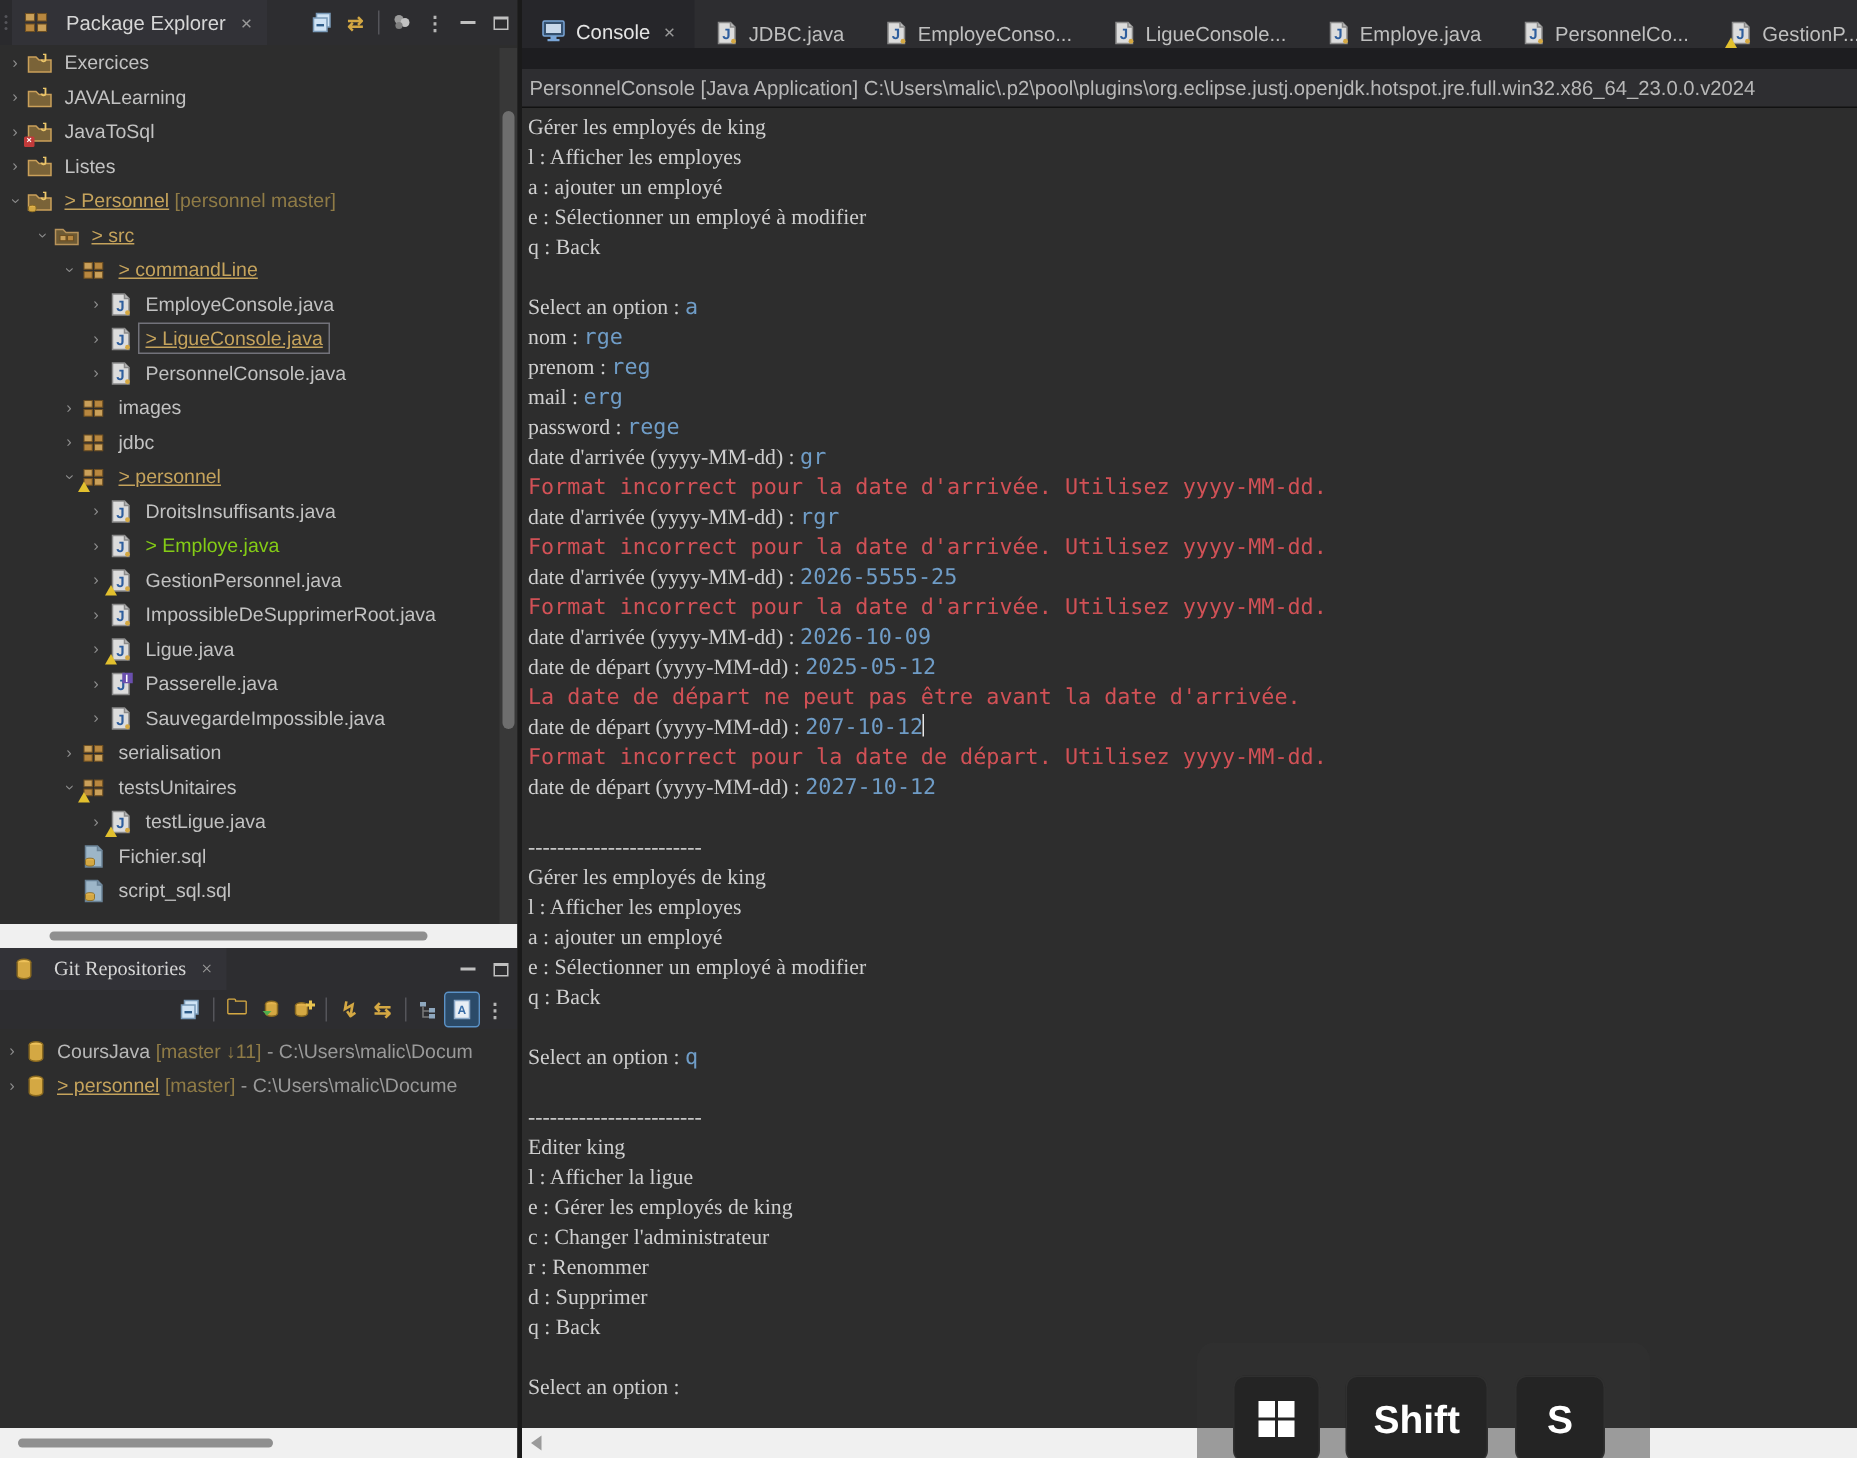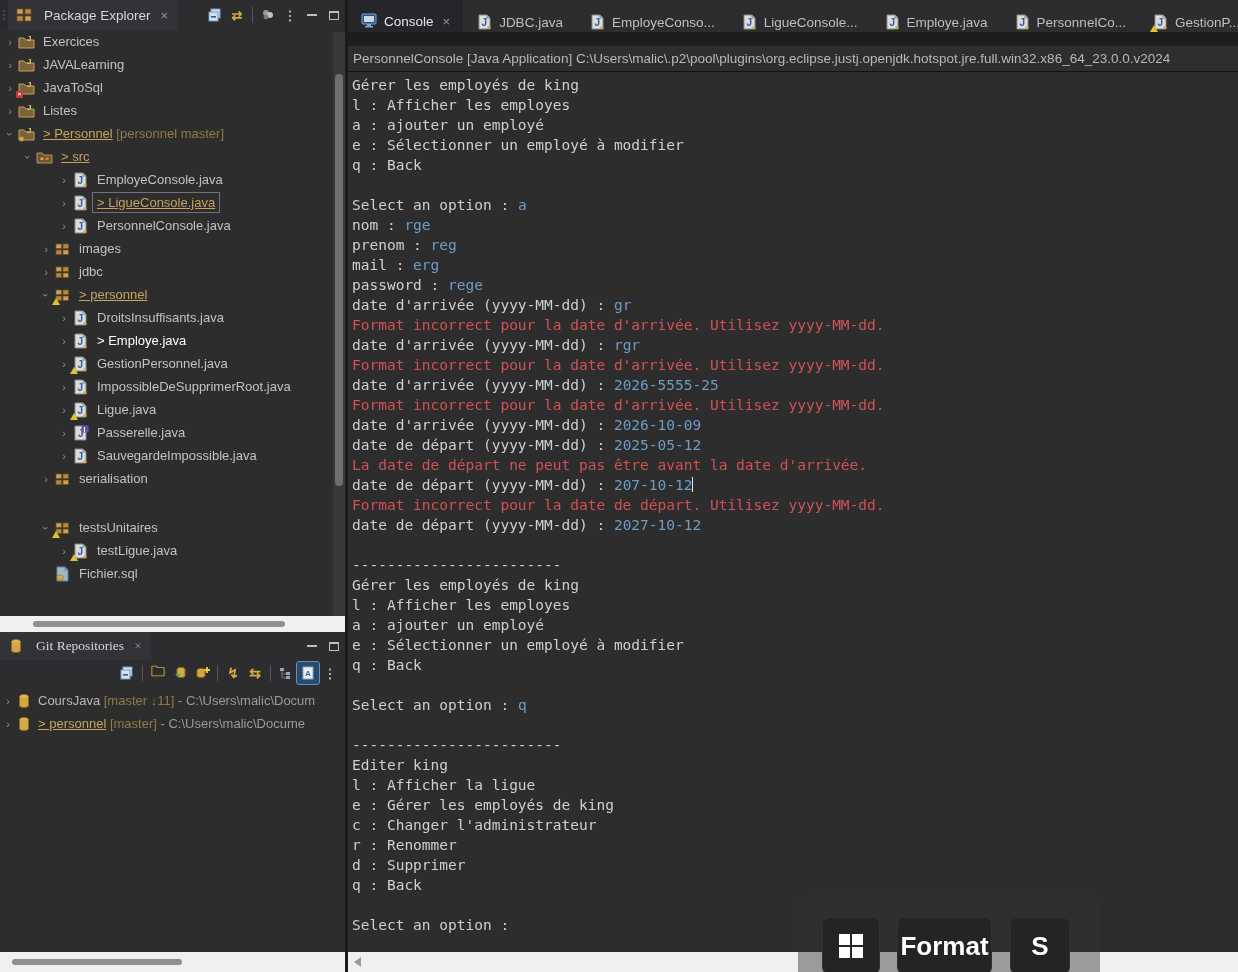--- a/index.html
+++ b/index.html
@@ -32,21 +32,21 @@
   .chev.exp { transform:rotate(90deg); }
   .icon { width:17px; height:16px; position:relative; flex:0 0 17px; margin-right:5px; }
   .icon svg { position:absolute; left:0; top:0; }
   .ov { position:absolute; width:7px; height:7px; left:-2px; bottom:-2px; }
   .ov-warning { width:0; height:0; border-left:4px solid transparent; border-right:4px solid transparent;
                 border-bottom:7px solid #e2c02e; }
   .ov-error { background:#c23a3a; color:#fff; font-size:6px; line-height:7px; text-align:center;
               font-weight:bold; border-radius:1px; }
   .lblwrap { padding:1px 3px;text-align:center; }
   .c-gold { color:#c5a35c;text-decoration:underline; }
-  .c-blue { color:#ffffff;margin-top:20px; }
+  .c-blue { color:#84cc16;margin-top:20px; }
   .c-decor { color:#8f7b46; }
   .c-dim { color:#9a9a9a; }
 
   
   .vscroll { position:absolute; top:32px; right:0; width:12px; bottom:16px; background:#383838; }
   .vthumb { position:absolute; left:2px; width:8px; background:#6e6e6e; border-radius:4px; }
   .hstrip { position:absolute; left:0; right:0; bottom:0; background:#f0f0f0; }
   .hthumb { position:absolute; height:6px; border-radius:3px; background:#8f8f8f; top:5px; }
   .scroll-arrow-left { width:0; height:0; border-top:5px solid transparent; border-bottom:5px solid transparent;
                        border-right:7px solid #9a9a9a; position:absolute; left:6px; top:5px; }
@@ -65,21 +65,21 @@
   .etab.active { background:#26262a; color:#e4e4e4; border-bottom:2px solid #2f78c0; }
   .etab .close { color:#9a9a9a; margin-left:2px; font-size:13px; }
   .dark-strip { height:14px; background:#1d1d20; }
   .console-header { height:26px; background:#2e2e31; color:#b8b8b8; font-size:13.5px; line-height:26px;
                     padding-left:5px; white-space:nowrap; overflow:hidden;
                     border-bottom:1px solid #121212; }
   .console-body { position:absolute; left:0; right:0; top:72px; bottom:20px; overflow:hidden;
                   font-family:"DejaVu Sans Mono", monospace; font-size:14.5px; line-height:20px;
                   padding:3px 0 0 4px; }
   .cline { height:20px; white-space:pre; }
-  .s-out { color:#cfcfcf; }
+  .s-out { color:#cfcfcf;font-family:Liberation Serif, serif; }
   .s-in  { color:#6f9cc6; }
   .s-err { color:#d15156; }
   .caret { display:inline-block; width:1px; height:15px; background:#e8e8e8; vertical-align:-2px; }
 
   
   .keycast { position:absolute; left:798px; top:895px; width:302px; height:120px;
              background:rgba(50,50,50,0.45); border-radius:12px; }
   .keycap { position:absolute; top:22px; height:58px; background:#242424; border-radius:8px;
             color:#fff; font-weight:bold; font-size:26px; display:flex; align-items:center;
             justify-content:center; box-shadow:0 0 0 1px rgba(255,255,255,0.06) inset; }
@@ -194,201 +194,213 @@
         <span class="chev exp">›</span>
         <span class="icon">
           <svg width="17" height="16" viewBox="0 0 17 16">
             <path d="M1 4 h5 l2 2 h8 v8 H1 z" fill="#6d5a35" stroke="#b8935a"></path>
             <rect x="4" y="8" width="4" height="3.5" fill="#caa05a" stroke="#6d4f22" stroke-width="0.7"></rect>
             <rect x="9" y="8" width="4" height="3.5" fill="#b8873f" stroke="#6d4f22" stroke-width="0.7"></rect>
           </svg>
         </span>
         <span class="lblwrap"><span class="c-gold">&gt; src</span></span>
       </div>
-      <div class="trow" style="padding-left: 56px;">
-        <span class="chev">›</span>
-        <span class="icon">
-          <svg width="17" height="16" viewBox="0 0 17 16">
-            <path d="M3 1 h8 l3 3 v11 H3 z" fill="#dcdcdc" stroke="#8a8a8a"></path>
-            <path d="M11 1 v3 h3" fill="#bdbdbd" stroke="#8a8a8a"></path>
-            <text x="5.5" y="12" font-size="10" fill="#2e5e9e" font-weight="bold" font-family="sans-serif">J</text>
-            <circle cx="13" cy="13.5" r="1.6" fill="#d4a843"></circle>
-          </svg>
-        </span>
-        <span class="lblwrap"><span class="c-default">EmployeConsole.java</span></span>
-      </div>
-      <div class="trow selected" style="padding-left: 56px;">
-        <span class="chev">›</span>
-        <span class="icon">
-          <svg width="17" height="16" viewBox="0 0 17 16">
-            <path d="M3 1 h8 l3 3 v11 H3 z" fill="#dcdcdc" stroke="#8a8a8a"></path>
-            <path d="M11 1 v3 h3" fill="#bdbdbd" stroke="#8a8a8a"></path>
-            <text x="5.5" y="12" font-size="10" fill="#2e5e9e" font-weight="bold" font-family="sans-serif">J</text>
-            <circle cx="13" cy="13.5" r="1.6" fill="#d4a843"></circle>
-          </svg>
-        </span>
-        <span class="lblwrap"><span class="c-gold">&gt; LigueConsole.java</span></span>
-      </div>
-      <div class="trow" style="padding-left: 56px;">
-        <span class="chev">›</span>
-        <span class="icon">
-          <svg width="17" height="16" viewBox="0 0 17 16">
-            <path d="M3 1 h8 l3 3 v11 H3 z" fill="#dcdcdc" stroke="#8a8a8a"></path>
-            <path d="M11 1 v3 h3" fill="#bdbdbd" stroke="#8a8a8a"></path>
-            <text x="5.5" y="12" font-size="10" fill="#2e5e9e" font-weight="bold" font-family="sans-serif">J</text>
-            <circle cx="13" cy="13.5" r="1.6" fill="#d4a843"></circle>
-          </svg>
-        </span>
-        <span class="lblwrap"><span class="c-default">PersonnelConsole.java</span></span>
-      </div>
-      <div class="trow" style="padding-left: 38px;">
-        <span class="chev">›</span>
+      <div class="trow" style="padding-left: 38px;">
+        <span class="chev exp">›</span>
         <span class="icon">
           <svg width="17" height="16" viewBox="0 0 17 16">
             <rect x="2" y="3" width="5.5" height="4.5" fill="#caa05a" stroke="#6d4f22" stroke-width="0.7"></rect>
             <rect x="9" y="3" width="5.5" height="4.5" fill="#b8873f" stroke="#6d4f22" stroke-width="0.7"></rect>
             <rect x="2" y="9" width="5.5" height="4.5" fill="#b8873f" stroke="#6d4f22" stroke-width="0.7"></rect>
             <rect x="9" y="9" width="5.5" height="4.5" fill="#caa05a" stroke="#6d4f22" stroke-width="0.7"></rect>
           </svg>
         </span>
-        <span class="lblwrap"><span class="c-default">images</span></span>
+        <span class="lblwrap"><span class="c-gold">&gt; commandLine</span></span>
+      </div>
+      <div class="trow" style="padding-left: 56px;">
+        <span class="chev">›</span>
+        <span class="icon">
+          <svg width="17" height="16" viewBox="0 0 17 16">
+            <path d="M3 1 h8 l3 3 v11 H3 z" fill="#dcdcdc" stroke="#8a8a8a"></path>
+            <path d="M11 1 v3 h3" fill="#bdbdbd" stroke="#8a8a8a"></path>
+            <text x="5.5" y="12" font-size="10" fill="#2e5e9e" font-weight="bold" font-family="sans-serif">J</text>
+            <circle cx="13" cy="13.5" r="1.6" fill="#d4a843"></circle>
+          </svg>
+        </span>
+        <span class="lblwrap"><span class="c-default">EmployeConsole.java</span></span>
+      </div>
+      <div class="trow selected" style="padding-left: 56px;">
+        <span class="chev">›</span>
+        <span class="icon">
+          <svg width="17" height="16" viewBox="0 0 17 16">
+            <path d="M3 1 h8 l3 3 v11 H3 z" fill="#dcdcdc" stroke="#8a8a8a"></path>
+            <path d="M11 1 v3 h3" fill="#bdbdbd" stroke="#8a8a8a"></path>
+            <text x="5.5" y="12" font-size="10" fill="#2e5e9e" font-weight="bold" font-family="sans-serif">J</text>
+            <circle cx="13" cy="13.5" r="1.6" fill="#d4a843"></circle>
+          </svg>
+        </span>
+        <span class="lblwrap"><span class="c-gold">&gt; LigueConsole.java</span></span>
+      </div>
+      <div class="trow" style="padding-left: 56px;">
+        <span class="chev">›</span>
+        <span class="icon">
+          <svg width="17" height="16" viewBox="0 0 17 16">
+            <path d="M3 1 h8 l3 3 v11 H3 z" fill="#dcdcdc" stroke="#8a8a8a"></path>
+            <path d="M11 1 v3 h3" fill="#bdbdbd" stroke="#8a8a8a"></path>
+            <text x="5.5" y="12" font-size="10" fill="#2e5e9e" font-weight="bold" font-family="sans-serif">J</text>
+            <circle cx="13" cy="13.5" r="1.6" fill="#d4a843"></circle>
+          </svg>
+        </span>
+        <span class="lblwrap"><span class="c-default">PersonnelConsole.java</span></span>
       </div>
       <div class="trow" style="padding-left: 38px;">
         <span class="chev">›</span>
         <span class="icon">
           <svg width="17" height="16" viewBox="0 0 17 16">
             <rect x="2" y="3" width="5.5" height="4.5" fill="#caa05a" stroke="#6d4f22" stroke-width="0.7"></rect>
             <rect x="9" y="3" width="5.5" height="4.5" fill="#b8873f" stroke="#6d4f22" stroke-width="0.7"></rect>
             <rect x="2" y="9" width="5.5" height="4.5" fill="#b8873f" stroke="#6d4f22" stroke-width="0.7"></rect>
             <rect x="9" y="9" width="5.5" height="4.5" fill="#caa05a" stroke="#6d4f22" stroke-width="0.7"></rect>
           </svg>
         </span>
-        <span class="lblwrap"><span class="c-default">jdbc</span></span>
-      </div>
-      <div class="trow" style="padding-left: 38px;">
-        <span class="chev exp">›</span>
+        <span class="lblwrap"><span class="c-default">images</span></span>
+      </div>
+      <div class="trow" style="padding-left: 38px;">
+        <span class="chev">›</span>
         <span class="icon">
           <svg width="17" height="16" viewBox="0 0 17 16">
             <rect x="2" y="3" width="5.5" height="4.5" fill="#caa05a" stroke="#6d4f22" stroke-width="0.7"></rect>
             <rect x="9" y="3" width="5.5" height="4.5" fill="#b8873f" stroke="#6d4f22" stroke-width="0.7"></rect>
             <rect x="2" y="9" width="5.5" height="4.5" fill="#b8873f" stroke="#6d4f22" stroke-width="0.7"></rect>
             <rect x="9" y="9" width="5.5" height="4.5" fill="#caa05a" stroke="#6d4f22" stroke-width="0.7"></rect>
           </svg>
-          <span class="ov ov-warning"></span>
-        </span>
-        <span class="lblwrap"><span class="c-gold">&gt; personnel</span></span>
-      </div>
-      <div class="trow" style="padding-left: 56px;">
-        <span class="chev">›</span>
-        <span class="icon">
-          <svg width="17" height="16" viewBox="0 0 17 16">
-            <path d="M3 1 h8 l3 3 v11 H3 z" fill="#dcdcdc" stroke="#8a8a8a"></path>
-            <path d="M11 1 v3 h3" fill="#bdbdbd" stroke="#8a8a8a"></path>
-            <text x="5.5" y="12" font-size="10" fill="#2e5e9e" font-weight="bold" font-family="sans-serif">J</text>
-            <circle cx="13" cy="13.5" r="1.6" fill="#d4a843"></circle>
-          </svg>
-        </span>
-        <span class="lblwrap"><span class="c-default">DroitsInsuffisants.java</span></span>
-      </div>
-      <div class="trow" style="padding-left: 56px;">
-        <span class="chev">›</span>
-        <span class="icon">
-          <svg width="17" height="16" viewBox="0 0 17 16">
-            <path d="M3 1 h8 l3 3 v11 H3 z" fill="#dcdcdc" stroke="#8a8a8a"></path>
-            <path d="M11 1 v3 h3" fill="#bdbdbd" stroke="#8a8a8a"></path>
-            <text x="5.5" y="12" font-size="10" fill="#2e5e9e" font-weight="bold" font-family="sans-serif">J</text>
-            <circle cx="13" cy="13.5" r="1.6" fill="#d4a843"></circle>
-          </svg>
-        </span>
-        <span class="lblwrap"><span class="c-blue">&gt; Employe.java</span></span>
-      </div>
-      <div class="trow" style="padding-left: 56px;">
-        <span class="chev">›</span>
-        <span class="icon">
-          <svg width="17" height="16" viewBox="0 0 17 16">
-            <path d="M3 1 h8 l3 3 v11 H3 z" fill="#dcdcdc" stroke="#8a8a8a"></path>
-            <path d="M11 1 v3 h3" fill="#bdbdbd" stroke="#8a8a8a"></path>
-            <text x="5.5" y="12" font-size="10" fill="#2e5e9e" font-weight="bold" font-family="sans-serif">J</text>
-            <circle cx="13" cy="13.5" r="1.6" fill="#d4a843"></circle>
-          </svg>
-          <span class="ov ov-warning"></span>
-        </span>
-        <span class="lblwrap"><span class="c-default">GestionPersonnel.java</span></span>
-      </div>
-      <div class="trow" style="padding-left: 56px;">
-        <span class="chev">›</span>
-        <span class="icon">
-          <svg width="17" height="16" viewBox="0 0 17 16">
-            <path d="M3 1 h8 l3 3 v11 H3 z" fill="#dcdcdc" stroke="#8a8a8a"></path>
-            <path d="M11 1 v3 h3" fill="#bdbdbd" stroke="#8a8a8a"></path>
-            <text x="5.5" y="12" font-size="10" fill="#2e5e9e" font-weight="bold" font-family="sans-serif">J</text>
-            <circle cx="13" cy="13.5" r="1.6" fill="#d4a843"></circle>
-          </svg>
-        </span>
-        <span class="lblwrap"><span class="c-default">ImpossibleDeSupprimerRoot.java</span></span>
-      </div>
-      <div class="trow" style="padding-left: 56px;">
-        <span class="chev">›</span>
-        <span class="icon">
-          <svg width="17" height="16" viewBox="0 0 17 16">
-            <path d="M3 1 h8 l3 3 v11 H3 z" fill="#dcdcdc" stroke="#8a8a8a"></path>
-            <path d="M11 1 v3 h3" fill="#bdbdbd" stroke="#8a8a8a"></path>
-            <text x="5.5" y="12" font-size="10" fill="#2e5e9e" font-weight="bold" font-family="sans-serif">J</text>
-            <circle cx="13" cy="13.5" r="1.6" fill="#d4a843"></circle>
-          </svg>
-          <span class="ov ov-warning"></span>
-        </span>
-        <span class="lblwrap"><span class="c-default">Ligue.java</span></span>
-      </div>
-      <div class="trow" style="padding-left: 56px;">
-        <span class="chev">›</span>
-        <span class="icon">
-          <svg width="17" height="16" viewBox="0 0 17 16">
-            <path d="M3 1 h8 l3 3 v11 H3 z" fill="#dcdcdc" stroke="#8a8a8a"></path>
-            <path d="M11 1 v3 h3" fill="#bdbdbd" stroke="#8a8a8a"></path>
-            <text x="6" y="12" font-size="10" fill="#2e5e9e" font-weight="bold" font-family="sans-serif">J</text>
-            <rect x="9.5" y="0.5" width="7" height="7" fill="#6a4fae"></rect>
-            <text x="11.5" y="6.5" font-size="7" fill="#fff" font-weight="bold" font-family="sans-serif">I</text>
-          </svg>
-        </span>
-        <span class="lblwrap"><span class="c-default">Passerelle.java</span></span>
-      </div>
-      <div class="trow" style="padding-left: 56px;">
-        <span class="chev">›</span>
-        <span class="icon">
-          <svg width="17" height="16" viewBox="0 0 17 16">
-            <path d="M3 1 h8 l3 3 v11 H3 z" fill="#dcdcdc" stroke="#8a8a8a"></path>
-            <path d="M11 1 v3 h3" fill="#bdbdbd" stroke="#8a8a8a"></path>
-            <text x="5.5" y="12" font-size="10" fill="#2e5e9e" font-weight="bold" font-family="sans-serif">J</text>
-            <circle cx="13" cy="13.5" r="1.6" fill="#d4a843"></circle>
-          </svg>
-        </span>
-        <span class="lblwrap"><span class="c-default">SauvegardeImpossible.java</span></span>
-      </div>
-      <div class="trow" style="padding-left: 38px;">
-        <span class="chev">›</span>
+        </span>
+        <span class="lblwrap"><span class="c-default">jdbc</span></span>
+      </div>
+      <div class="trow" style="padding-left: 38px;">
+        <span class="chev exp">›</span>
         <span class="icon">
           <svg width="17" height="16" viewBox="0 0 17 16">
             <rect x="2" y="3" width="5.5" height="4.5" fill="#caa05a" stroke="#6d4f22" stroke-width="0.7"></rect>
             <rect x="9" y="3" width="5.5" height="4.5" fill="#b8873f" stroke="#6d4f22" stroke-width="0.7"></rect>
             <rect x="2" y="9" width="5.5" height="4.5" fill="#b8873f" stroke="#6d4f22" stroke-width="0.7"></rect>
             <rect x="9" y="9" width="5.5" height="4.5" fill="#caa05a" stroke="#6d4f22" stroke-width="0.7"></rect>
           </svg>
-        </span>
-        <span class="lblwrap"><span class="c-default">serialisation</span></span>
-      </div>
-      <div class="trow" style="padding-left: 38px; margin-top: 26px;">
-        <span class="chev exp">›</span>
+          <span class="ov ov-warning"></span>
+        </span>
+        <span class="lblwrap"><span class="c-gold">&gt; personnel</span></span>
+      </div>
+      <div class="trow" style="padding-left: 56px;">
+        <span class="chev">›</span>
+        <span class="icon">
+          <svg width="17" height="16" viewBox="0 0 17 16">
+            <path d="M3 1 h8 l3 3 v11 H3 z" fill="#dcdcdc" stroke="#8a8a8a"></path>
+            <path d="M11 1 v3 h3" fill="#bdbdbd" stroke="#8a8a8a"></path>
+            <text x="5.5" y="12" font-size="10" fill="#2e5e9e" font-weight="bold" font-family="sans-serif">J</text>
+            <circle cx="13" cy="13.5" r="1.6" fill="#d4a843"></circle>
+          </svg>
+        </span>
+        <span class="lblwrap"><span class="c-default">DroitsInsuffisants.java</span></span>
+      </div>
+      <div class="trow" style="padding-left: 56px;">
+        <span class="chev">›</span>
+        <span class="icon">
+          <svg width="17" height="16" viewBox="0 0 17 16">
+            <path d="M3 1 h8 l3 3 v11 H3 z" fill="#dcdcdc" stroke="#8a8a8a"></path>
+            <path d="M11 1 v3 h3" fill="#bdbdbd" stroke="#8a8a8a"></path>
+            <text x="5.5" y="12" font-size="10" fill="#2e5e9e" font-weight="bold" font-family="sans-serif">J</text>
+            <circle cx="13" cy="13.5" r="1.6" fill="#d4a843"></circle>
+          </svg>
+        </span>
+        <span class="lblwrap"><span class="c-blue">&gt; Employe.java</span></span>
+      </div>
+      <div class="trow" style="padding-left: 56px;">
+        <span class="chev">›</span>
+        <span class="icon">
+          <svg width="17" height="16" viewBox="0 0 17 16">
+            <path d="M3 1 h8 l3 3 v11 H3 z" fill="#dcdcdc" stroke="#8a8a8a"></path>
+            <path d="M11 1 v3 h3" fill="#bdbdbd" stroke="#8a8a8a"></path>
+            <text x="5.5" y="12" font-size="10" fill="#2e5e9e" font-weight="bold" font-family="sans-serif">J</text>
+            <circle cx="13" cy="13.5" r="1.6" fill="#d4a843"></circle>
+          </svg>
+          <span class="ov ov-warning"></span>
+        </span>
+        <span class="lblwrap"><span class="c-default">GestionPersonnel.java</span></span>
+      </div>
+      <div class="trow" style="padding-left: 56px;">
+        <span class="chev">›</span>
+        <span class="icon">
+          <svg width="17" height="16" viewBox="0 0 17 16">
+            <path d="M3 1 h8 l3 3 v11 H3 z" fill="#dcdcdc" stroke="#8a8a8a"></path>
+            <path d="M11 1 v3 h3" fill="#bdbdbd" stroke="#8a8a8a"></path>
+            <text x="5.5" y="12" font-size="10" fill="#2e5e9e" font-weight="bold" font-family="sans-serif">J</text>
+            <circle cx="13" cy="13.5" r="1.6" fill="#d4a843"></circle>
+          </svg>
+        </span>
+        <span class="lblwrap"><span class="c-default">ImpossibleDeSupprimerRoot.java</span></span>
+      </div>
+      <div class="trow" style="padding-left: 56px;">
+        <span class="chev">›</span>
+        <span class="icon">
+          <svg width="17" height="16" viewBox="0 0 17 16">
+            <path d="M3 1 h8 l3 3 v11 H3 z" fill="#dcdcdc" stroke="#8a8a8a"></path>
+            <path d="M11 1 v3 h3" fill="#bdbdbd" stroke="#8a8a8a"></path>
+            <text x="5.5" y="12" font-size="10" fill="#2e5e9e" font-weight="bold" font-family="sans-serif">J</text>
+            <circle cx="13" cy="13.5" r="1.6" fill="#d4a843"></circle>
+          </svg>
+          <span class="ov ov-warning"></span>
+        </span>
+        <span class="lblwrap"><span class="c-default">Ligue.java</span></span>
+      </div>
+      <div class="trow" style="padding-left: 56px;">
+        <span class="chev">›</span>
+        <span class="icon">
+          <svg width="17" height="16" viewBox="0 0 17 16">
+            <path d="M3 1 h8 l3 3 v11 H3 z" fill="#dcdcdc" stroke="#8a8a8a"></path>
+            <path d="M11 1 v3 h3" fill="#bdbdbd" stroke="#8a8a8a"></path>
+            <text x="6" y="12" font-size="10" fill="#2e5e9e" font-weight="bold" font-family="sans-serif">J</text>
+            <rect x="9.5" y="0.5" width="7" height="7" fill="#6a4fae"></rect>
+            <text x="11.5" y="6.5" font-size="7" fill="#fff" font-weight="bold" font-family="sans-serif">I</text>
+          </svg>
+        </span>
+        <span class="lblwrap"><span class="c-default">Passerelle.java</span></span>
+      </div>
+      <div class="trow" style="padding-left: 56px;">
+        <span class="chev">›</span>
+        <span class="icon">
+          <svg width="17" height="16" viewBox="0 0 17 16">
+            <path d="M3 1 h8 l3 3 v11 H3 z" fill="#dcdcdc" stroke="#8a8a8a"></path>
+            <path d="M11 1 v3 h3" fill="#bdbdbd" stroke="#8a8a8a"></path>
+            <text x="5.5" y="12" font-size="10" fill="#2e5e9e" font-weight="bold" font-family="sans-serif">J</text>
+            <circle cx="13" cy="13.5" r="1.6" fill="#d4a843"></circle>
+          </svg>
+        </span>
+        <span class="lblwrap"><span class="c-default">SauvegardeImpossible.java</span></span>
+      </div>
+      <div class="trow" style="padding-left: 38px;">
+        <span class="chev">›</span>
         <span class="icon">
           <svg width="17" height="16" viewBox="0 0 17 16">
             <rect x="2" y="3" width="5.5" height="4.5" fill="#caa05a" stroke="#6d4f22" stroke-width="0.7"></rect>
             <rect x="9" y="3" width="5.5" height="4.5" fill="#b8873f" stroke="#6d4f22" stroke-width="0.7"></rect>
             <rect x="2" y="9" width="5.5" height="4.5" fill="#b8873f" stroke="#6d4f22" stroke-width="0.7"></rect>
             <rect x="9" y="9" width="5.5" height="4.5" fill="#caa05a" stroke="#6d4f22" stroke-width="0.7"></rect>
           </svg>
+        </span>
+        <span class="lblwrap"><span class="c-default">serialisation</span></span>
+      </div>
+      <div class="trow" style="padding-left: 38px;">
+        <span class="chev exp">›</span>
+        <span class="icon">
+          <svg width="17" height="16" viewBox="0 0 17 16">
+            <rect x="2" y="3" width="5.5" height="4.5" fill="#caa05a" stroke="#6d4f22" stroke-width="0.7"></rect>
+            <rect x="9" y="3" width="5.5" height="4.5" fill="#b8873f" stroke="#6d4f22" stroke-width="0.7"></rect>
+            <rect x="2" y="9" width="5.5" height="4.5" fill="#b8873f" stroke="#6d4f22" stroke-width="0.7"></rect>
+            <rect x="9" y="9" width="5.5" height="4.5" fill="#caa05a" stroke="#6d4f22" stroke-width="0.7"></rect>
+          </svg>
           <span class="ov ov-warning"></span>
         </span>
         <span class="lblwrap"><span class="c-default">testsUnitaires</span></span>
       </div>
       <div class="trow" style="padding-left: 56px;">
         <span class="chev">›</span>
         <span class="icon">
           <svg width="17" height="16" viewBox="0 0 17 16">
             <path d="M3 1 h8 l3 3 v11 H3 z" fill="#dcdcdc" stroke="#8a8a8a"></path>
             <path d="M11 1 v3 h3" fill="#bdbdbd" stroke="#8a8a8a"></path>
@@ -403,20 +415,32 @@
         <span class="chev"></span>
         <span class="icon">
           <svg width="17" height="16" viewBox="0 0 17 16">
             <path d="M3 1 h8 l3 3 v11 H3 z" fill="#9db6c8" stroke="#6a8296"></path>
             <path d="M11 1 v3 h3" fill="#7e98ac" stroke="#6a8296"></path>
             <ellipse cx="6" cy="10.5" rx="3" ry="1.4" fill="#e3b34d" stroke="#8a6a20" stroke-width="0.6"></ellipse>
             <path d="M3 10.5 v2.5 a3 1.4 0 0 0 6 0 v-2.5" fill="#d4a843" stroke="#8a6a20" stroke-width="0.6"></path>
           </svg>
         </span>
         <span class="lblwrap"><span class="c-default">Fichier.sql</span></span>
+      </div>
+      <div class="trow" style="padding-left: 38px;">
+        <span class="chev"></span>
+        <span class="icon">
+          <svg width="17" height="16" viewBox="0 0 17 16">
+            <path d="M3 1 h8 l3 3 v11 H3 z" fill="#9db6c8" stroke="#6a8296"></path>
+            <path d="M11 1 v3 h3" fill="#7e98ac" stroke="#6a8296"></path>
+            <ellipse cx="6" cy="10.5" rx="3" ry="1.4" fill="#e3b34d" stroke="#8a6a20" stroke-width="0.6"></ellipse>
+            <path d="M3 10.5 v2.5 a3 1.4 0 0 0 6 0 v-2.5" fill="#d4a843" stroke="#8a6a20" stroke-width="0.6"></path>
+          </svg>
+        </span>
+        <span class="lblwrap"><span class="c-default">script_sql.sql</span></span>
       </div>
     </div>
 
   <div class="vscroll">
     <div class="vthumb" style="top:42px;height:412px;"></div>
   </div>
   <div class="hstrip" style="height:16px;">
     <div class="hthumb" style="left:33px;width:252px;"></div>
   </div>
 </div>
@@ -651,18 +675,18 @@
 <div class="keycast" id="keycast">
     <div class="keycap" style="left: 24px; width: 58px;">
       <span class="winlogo">
         <i></i>
         <i></i>
         <i></i>
         <i></i>
       </span>
     </div>
     <div class="keycap" style="left: 99px; width: 95px;">
-      <span>Format</span>
+      <span>Shift</span>
     </div>
     <div class="keycap" style="left: 212px; width: 60px;">
       <span>S</span>
     </div>
   </div>
 
 </body></html>

